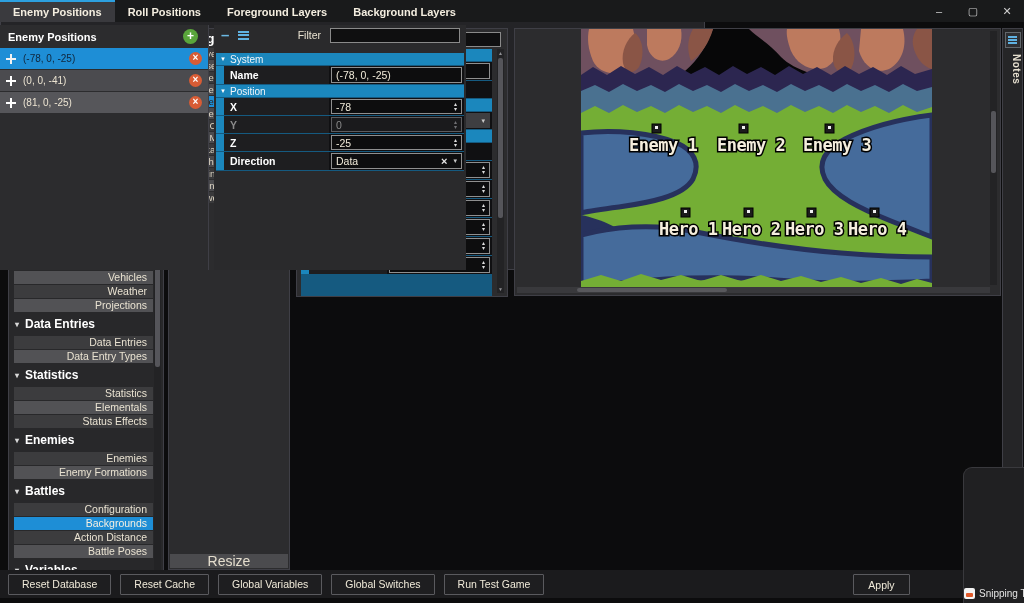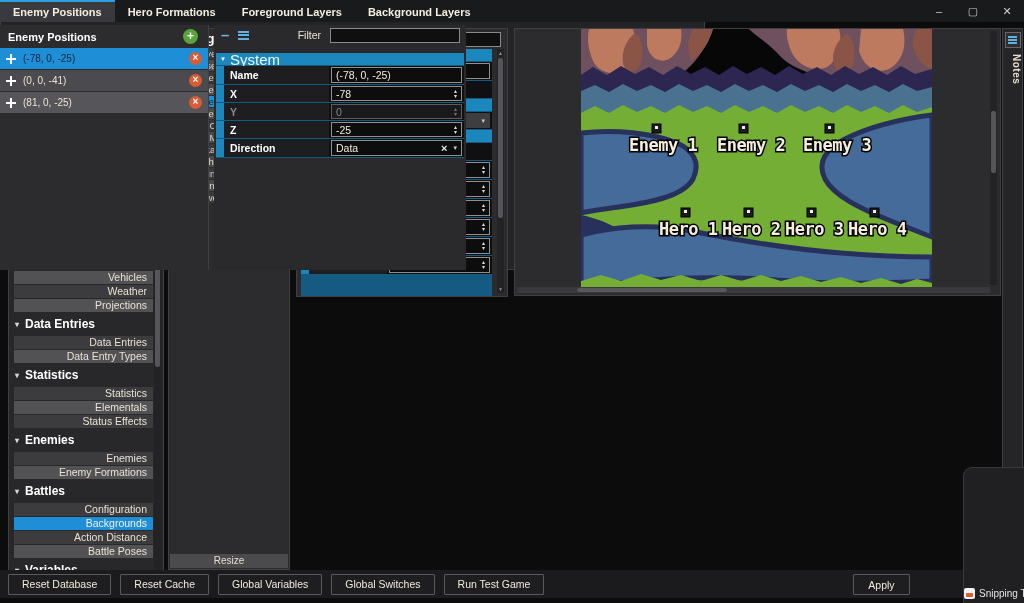--- a/index.html
+++ b/index.html
@@ -25,32 +25,32 @@
   .vthumb{position:absolute;left:1px;width:5px;background:#55555a;border-radius:2px}
   .varrow{position:absolute;left:0;width:7px;text-align:center;font-size:5px;color:#909094}
   
   #bgpanel{left:168px;top:28px;width:122px;height:542px}
   #bgpanel .hdr{height:19px;display:flex;align-items:center;padding-left:5px;gap:5px}
   #bgpanel .hdr .t{font-size:13.5px;font-weight:bold;color:#fff}
   .infoicon{width:13px;height:13px;border-radius:50%;background:#3f8fd4;color:#fff;font-size:9px;font-weight:bold;font-style:italic;text-align:center;line-height:13px;font-family:"Liberation Serif",serif}
   .bgitem{height:11px;margin-bottom:1px;font-size:9.5px;line-height:11px;padding-left:4px;color:#ddd5c4;background:#39393b;white-space:nowrap}
   .bgitem.alt{background:#4b4b4e}
   .bgitem.sel{background:#1e8ed6;color:#2e2118}
-  #resizebtn{position:absolute;left:1px;right:1px;bottom:1px;height:14px;background:#4b4b4e;color:#e4ddcd;font-size:10px;text-align:center;line-height:14px}
+  #resizebtn{position:absolute;left:1px;right:1px;bottom:1px;height:14px;background:#4b4b4e;color:#e4ddcd;font-size:14px;text-align:center;line-height:14px}
   
   .gtoolbar{height:20px;display:flex;align-items:center;gap:9px;padding-left:9px}
   .dashicon{color:#6cb9e4;font-size:15px;font-weight:bold;line-height:8px}
   .burger{width:11px;height:9px;display:flex;flex-direction:column;justify-content:space-between}
   .burger i{display:block;height:2px;background:#5fb2e2}
   .flabel{font-size:10.5px;color:#e9e2d1;margin-left:4px}
   .finput{flex:1;height:15px;background:#0f0f10;border:1px solid #8a8a8a;margin-right:6px}
   .pgrid{position:absolute;background:#155a80}
   .gcat{height:12px;background:#1b87bd;display:flex;align-items:center;margin-bottom:1px}
   .gcat .caret{width:14px;text-align:center;font-size:7px;color:#fff}
-  .gcat .t{font-size:15px;color:#f2f6fa}
+  .gcat .t{font-size:10px;color:#f2f6fa}
   .grow{display:flex;margin-bottom:1px}
   .grow .band{flex:0 0 8px;background:#1b87bd}
   .grow .lab{background:#1e1e20;font-weight:bold;font-size:10.5px;color:#fff;display:flex;align-items:center;padding-left:6px}
   .grow .fld{flex:1;background:#101012;display:flex;align-items:center}
   .ibox{flex:1;align-self:stretch;margin:1px 2px;background:#0d0d0e;border:1px solid #8f8f8f;display:flex;align-items:center;padding:0 4px;font-size:10.5px;color:#f0ead9}
   .spin{margin-left:auto;display:flex;flex-direction:column;align-items:center;line-height:4.6px;font-size:6px;color:#dcdcdc}
   .cbx{width:12px;height:12px;border:1px solid #a2a2a2;background:#141415;margin-left:3px}
   .caret-s{font-size:7px;color:#c9c9c9;margin-left:6px}
   .xclear{font-size:11px;font-weight:bold;color:#e8e8e8;margin-left:auto}
   .grow.dim .lab{color:#8c8c8c}
@@ -440,21 +440,21 @@
         <i></i>
         <i></i>
       </span>
   </div>
   <div class="nlabel">Notes</div>
 </div>
 
 <div id="bottomsec">
   <div id="tabbar">
       <div class="tab active">Enemy Positions</div>
-      <div class="tab">Hero Formations</div>
+      <div class="tab">Roll Positions</div>
       <div class="tab">Foreground Layers</div>
       <div class="tab">Background Layers</div>
     </div>
 
   <div id="poslist">
     <div class="hdr">
       <span class="t">Enemy Positions</span>
       <span class="addbtn">+</span>
     </div>
     <div id="positems">
@@ -494,20 +494,24 @@
         </div>
         <div class="grow" style="height: 18px;">
           <div class="band"></div>
           <div class="lab" style="flex: 0 0 105px;">Name</div>
           <div class="fld">
             <div class="ibox">
               <div class="t">(-78, 0, -25)</div>
             </div>
           </div>
         </div>
+        <div class="gcat">
+          <div class="caret">▾</div>
+          <div class="t">Position</div>
+        </div>
         <div class="grow" style="height: 17px;">
           <div class="band"></div>
           <div class="lab" style="flex: 0 0 105px;">X</div>
           <div class="fld">
             <div class="ibox">
               <div class="t">-78</div>
               <div class="spin">
                 <div>▴</div>
                 <div>▾</div>
               </div>

